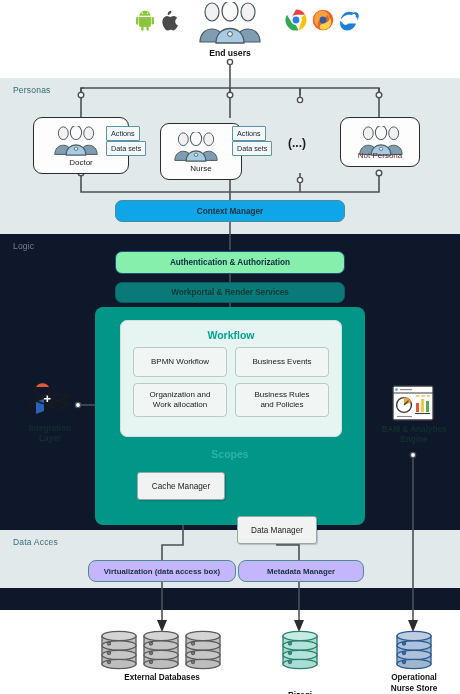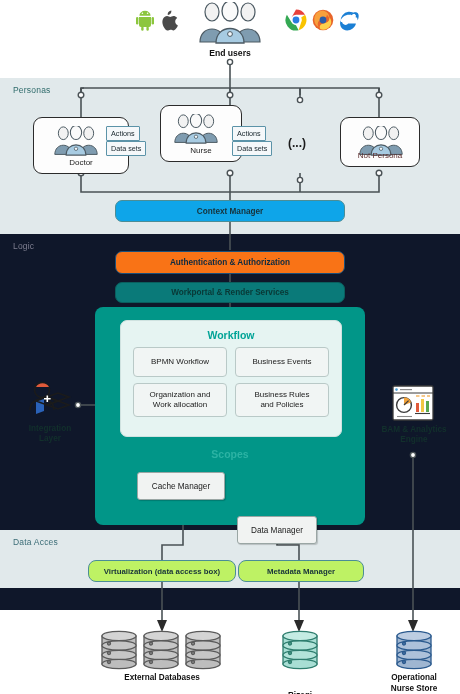--- a/index.html
+++ b/index.html
@@ -20,21 +20,21 @@
   #label-logic{color:#7d7d8f;}
   #label-data{color:#3c6d77;}
 
   
   .node{position:absolute;box-sizing:border-box;display:flex;
         align-items:center;justify-content:center;text-align:center;}
 
   
   .pill{border-radius:7px;font-size:8.2px;font-weight:700;}
   .pill-light{background:#0ea5e9;border:1.2px solid #4b8d96;color:#17323a;}
-  .pill-blue{background:#f97316;border:1.4px solid #1a4f7a;color:#0c2b42;}
+  .pill-blue{background:#86efac;border:1.4px solid #1a4f7a;color:#0c2b42;}
   .pill-dark{background:#0a7a79;border:1.2px solid #0a5f5e;color:#093836;}
 
   
   .persona{
     background:#fdfdfd;border:1.4px solid #2b2b2b;border-radius:9px;
     display:block;
   }
   .persona-name{
     position:absolute;left:0;right:0;bottom:6px;font-size:8px;color:#222;
     text-align:center;
@@ -71,21 +71,21 @@
     border-radius:4px;font-size:8px;color:#1b1b1b;line-height:1.25;
   }
   .mgr{
     background:#f1f3f2;border:1px solid #9aa6a4;border-radius:3px;
     font-size:8.2px;color:#1b1b1b;
     box-shadow:1px 1px 1px rgba(0,0,0,.18);
   }
 
   
   .da-pill{border-radius:8px;font-size:7.8px;font-weight:700;
-           background:#bef264;border:1.2px solid #4b8d96;color:#17323a;}
+           background:#c4b5fd;border:1.2px solid #4b8d96;color:#17323a;}
 
   
   .side-label{
     position:absolute;text-align:center;font-size:8.2px;font-weight:700;
     color:#12302c;line-height:1.25;
   }
 
   
   .db-label{
     position:absolute;text-align:center;font-size:8.2px;font-weight:700;
@@ -258,21 +258,21 @@
       <ellipse cx="34" cy="9" rx="8" ry="10" fill="#fafafa" stroke="#4c5a63" stroke-width="1.5"></ellipse>
       <path d="M20,41 c0-9 6.2-14.5 14-14.5 7.8,0 14,5.5 14,14.5 z" fill="#a7cbe2" stroke="#4c5a63" stroke-width="1.5"></path>
       <circle cx="34" cy="32" r="2.4" fill="#f2f7fb" stroke="#4c5a63" stroke-width="1.1"></circle>
     </svg>
   </span>
   <span class="persona-name">Doctor</span>
 </div>
 <div class="tag" style="left:106px;top:126px;">Actions</div>
 <div class="tag" style="left:106px;top:141px;">Data sets</div>
 
-<div class="node persona" style="left:160px;top:105px;width:82px;height:57px;">
+<div class="node persona" style="left:160px;top:123px;width:82px;height:57px;">
   <span style="position:absolute;left:11px;top:8px;">
     <svg width="48" height="30" viewBox="0 0 68 42">
       <ellipse cx="16" cy="10" rx="7" ry="9" fill="#f2f2f2" stroke="#4c5a63" stroke-width="1.4"></ellipse>
       <path d="M4,40 c0-8 5.4-13 12-13 6.6,0 12,5 12,13 z" fill="#7f9cb0" stroke="#4c5a63" stroke-width="1.4"></path>
       <ellipse cx="52" cy="10" rx="7" ry="9" fill="#f2f2f2" stroke="#4c5a63" stroke-width="1.4"></ellipse>
       <path d="M40,40 c0-8 5.4-13 12-13 6.6,0 12,5 12,13 z" fill="#7f9cb0" stroke="#4c5a63" stroke-width="1.4"></path>
       <ellipse cx="34" cy="9" rx="8" ry="10" fill="#fafafa" stroke="#4c5a63" stroke-width="1.5"></ellipse>
       <path d="M20,41 c0-9 6.2-14.5 14-14.5 7.8,0 14,5.5 14,14.5 z" fill="#a7cbe2" stroke="#4c5a63" stroke-width="1.5"></path>
       <circle cx="34" cy="32" r="2.4" fill="#f2f7fb" stroke="#4c5a63" stroke-width="1.1"></circle>
     </svg>

